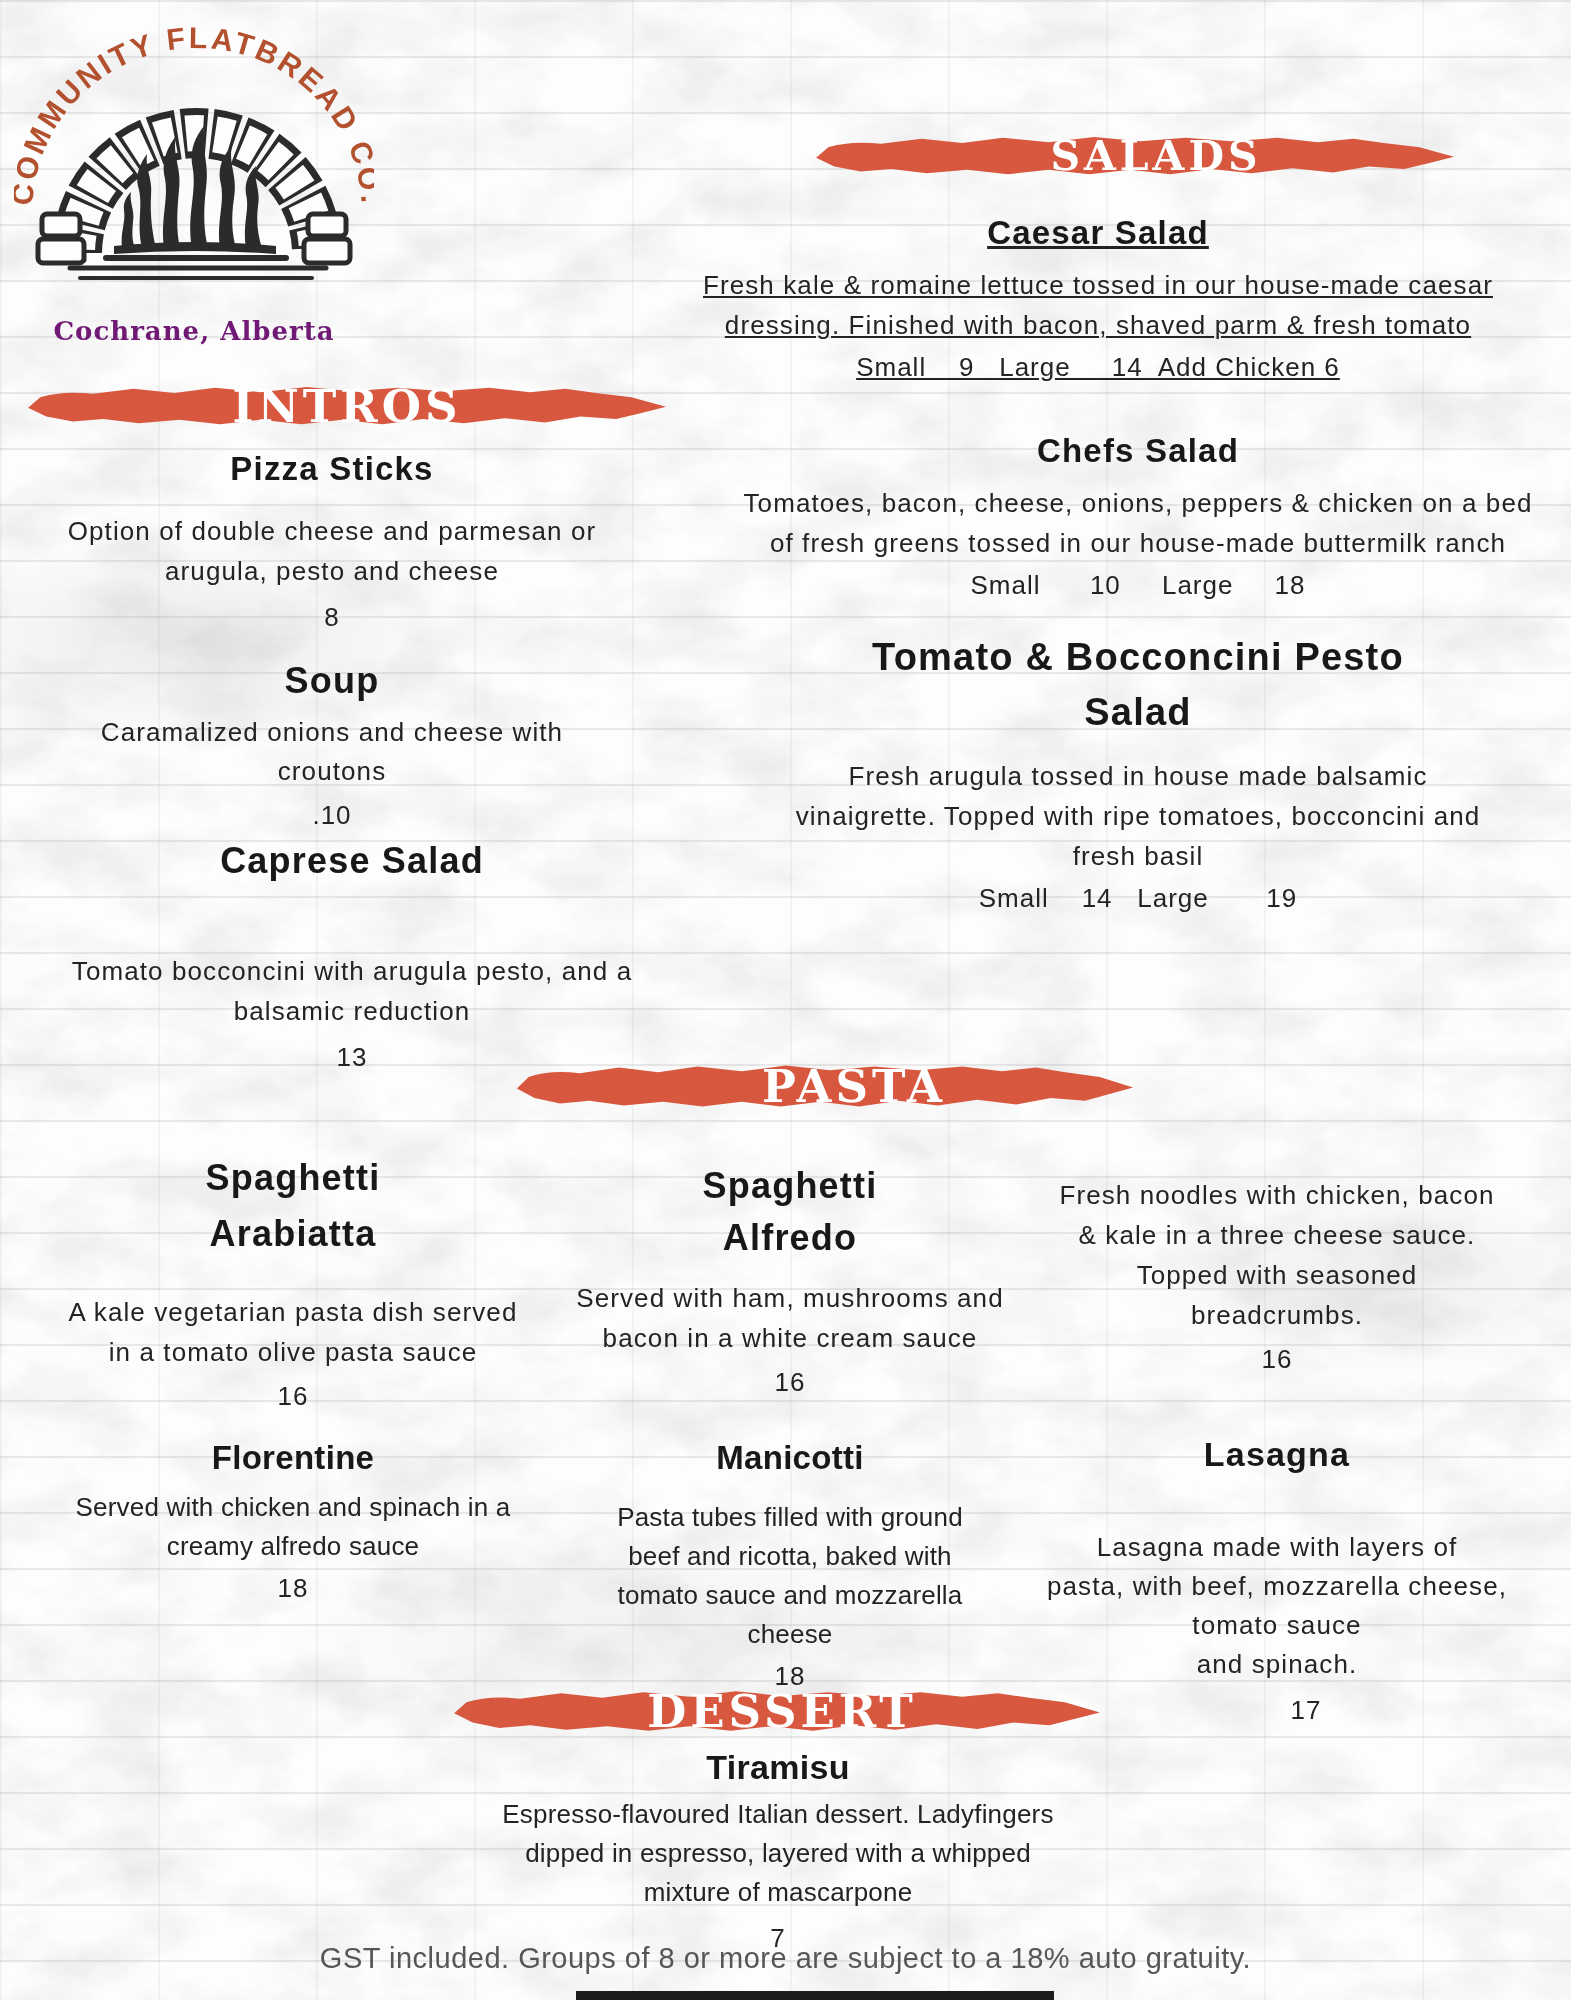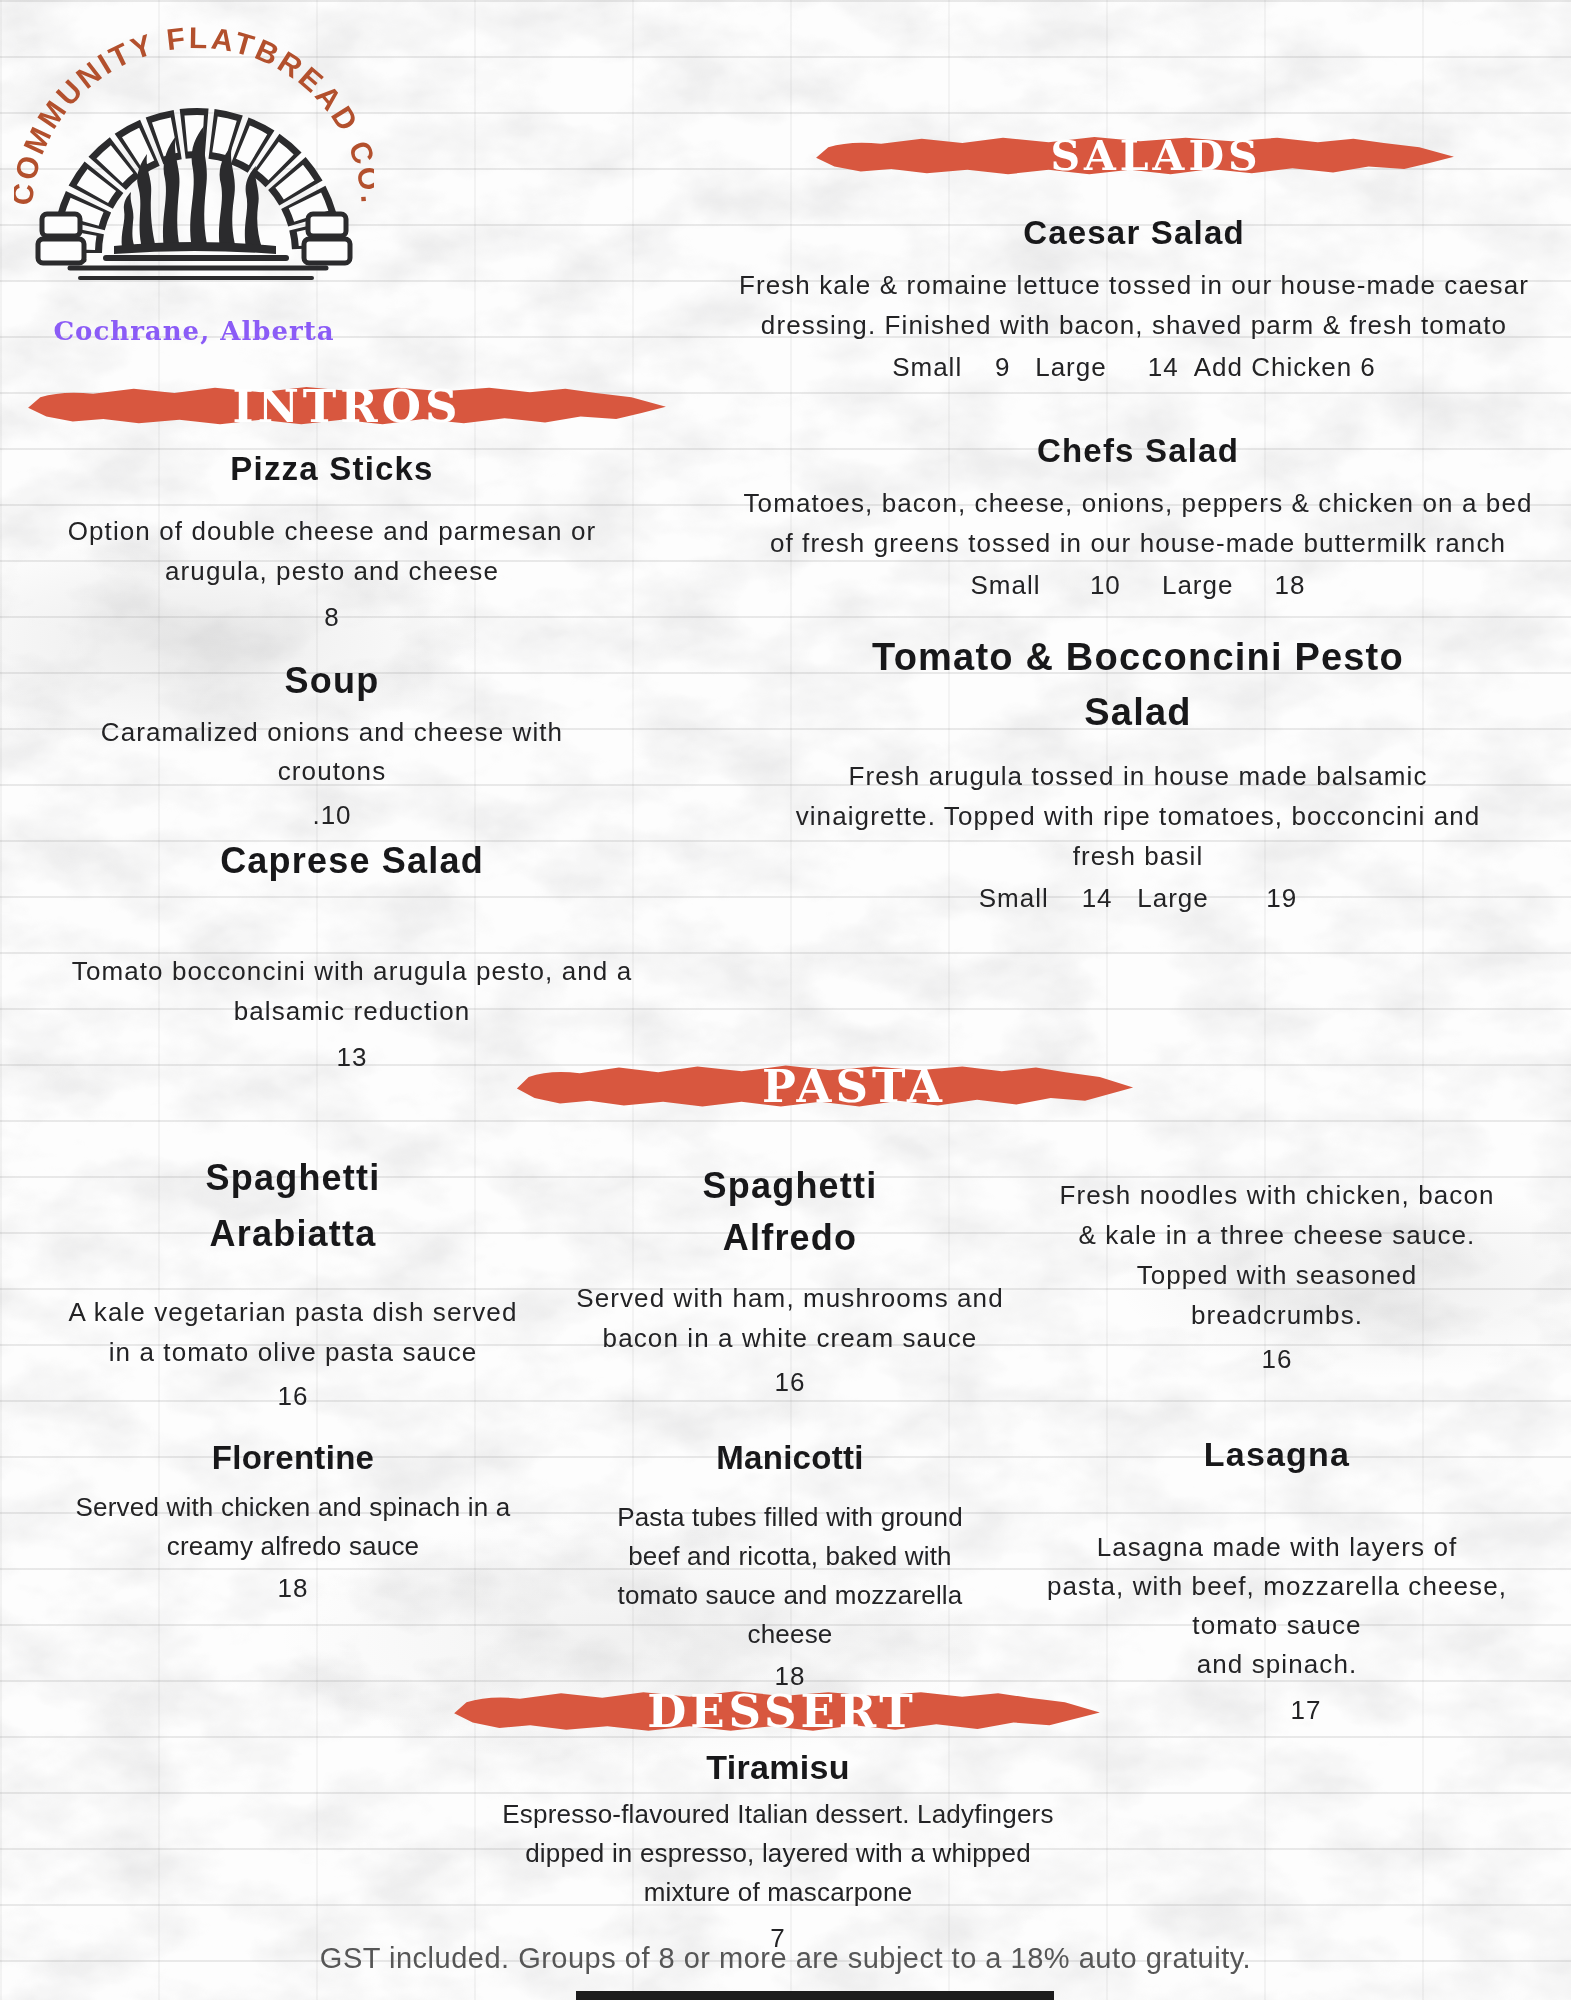--- a/index.html
+++ b/index.html
@@ -18,21 +18,21 @@
       radial-gradient(ellipse 420px 160px at 12% 32%, rgba(150,150,150,.18), rgba(0,0,0,0) 70%),
       radial-gradient(ellipse 380px 140px at 88% 64%, rgba(150,150,150,.15), rgba(0,0,0,0) 70%),
       radial-gradient(ellipse 500px 180px at 40% 82%, rgba(150,150,150,.12), rgba(0,0,0,0) 70%);
   }
   
   .logo{position:absolute;left:14px;top:8px;width:360px;height:305px;}
   .logo svg{width:100%;height:100%;display:block;}
   .arc-text{font-family:"Liberation Sans",sans-serif;font-size:30px;font-weight:700;letter-spacing:3px;fill:#b3502d;}
   .location{
     position:absolute;left:14px;top:316px;width:360px;text-align:center;
-    font-family:"DejaVu Serif",serif;font-weight:700;font-size:26px;letter-spacing:1px;color:#8b5cf6;
+    font-family:"DejaVu Serif",serif;font-weight:700;font-size:26px;letter-spacing:1px;color:#701a75;
   }
   
   .band{position:absolute;display:flex;align-items:center;justify-content:center;}
   .band .brush{position:absolute;inset:0;width:100%;height:100%;}
   .band-label{
     position:relative;font-family:"DejaVu Serif",serif;font-weight:700;color:#ffffff;
     letter-spacing:4px;line-height:1;
   }
   .band-intros {left:22px; top:380px; width:650px; height:52px;}
   .band-salads {left:810px; top:130px; width:650px; height:52px;}
@@ -173,21 +173,21 @@
     <div class="p">.10</div>
   </div>
 
   <div class="item i-caprese" style="left:32px;top:838px;width:640px;">
     <div class="t">Caprese Salad</div>
     <div class="d ml">Tomato bocconcini with arugula pesto, and a
 balsamic reduction</div>
     <div class="p">13</div>
   </div>
 
-  <div class="item i-caesar" style="left:704px;top:212px;width:860px;">
+  <div class="item i-caesar" style="left:668px;top:212px;width:860px;text-decoration:underline;">
     <div class="t">Caesar Salad</div>
     <div class="d ml">Fresh kale &amp; romaine lettuce tossed in our house-made caesar
 dressing. Finished with bacon, shaved parm &amp; fresh tomato</div>
     <div class="p price-line">Small    9   Large     14  Add Chicken 6</div>
   </div>
 
   <div class="item i-chefs" style="left:708px;top:430px;width:860px;">
     <div class="t">Chefs Salad</div>
     <div class="d ml">Tomatoes, bacon, cheese, onions, peppers &amp; chicken on a bed
 of fresh greens tossed in our house-made buttermilk ranch</div>

